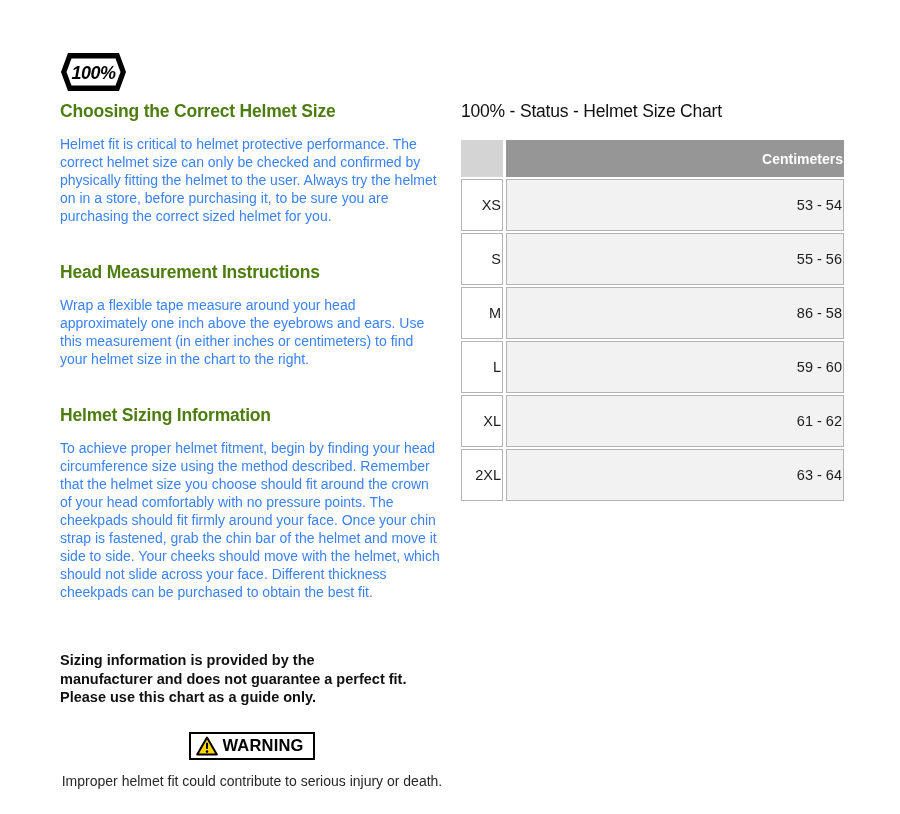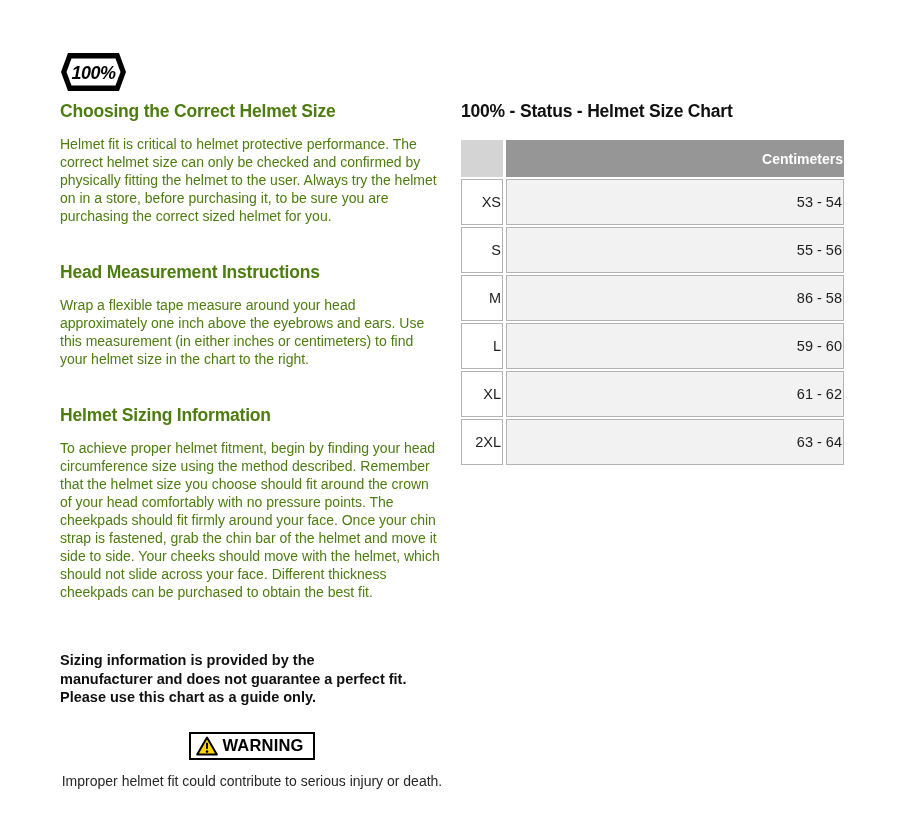--- a/index.html
+++ b/index.html
@@ -12,21 +12,21 @@
     color: #262626;
   }
   .logo { position: absolute; left: 60px; top: 52px; width: 67px; height: 40px; }
 
   .left-col { position: absolute; left: 60px; top: 101px; width: 384px; }
   .section-heading {
     font-size: 17.5px; font-weight: bold; color: #4d7c0f;
     margin: 0 0 13px 0; letter-spacing: -0.2px; line-height: 21px;
   }
   .section-body {
-    font-size: 14px; line-height: 18px; color: #4d7c0f;
+    font-size: 14px; line-height: 18px; color: #3b82f6;
     margin: 0 0 37px 0;
   }
   .section-body.last { margin-bottom: 50px; }
   .disclaimer {
     font-size: 14.5px; font-weight: bold; line-height: 18.5px;
     color: #101010; margin: 0 0 25px 0; width: 350px;
   }
   .warning-row { display: flex; align-items: center; gap: 13px; flex-direction: column; }
   .warning-box {
     border: 2px solid #000;
@@ -35,42 +35,42 @@
     padding: 0 9px 0 5px; gap: 4px;
     background: #fff;
   }
   .warning-label {
     font-size: 16.5px; font-weight: bold; color: #000; letter-spacing: 0.2px;
   }
   .warning-text { font-size: 14px; color: #272727; }
 
   .right-col { position: absolute; left: 461px; top: 101px; width: 389px; }
   .right-heading {
-    font-size: 17.5px; font-weight: bold; color: #101010;
+    font-size: 17.5px; font-weight: normal; color: #101010;
     margin: 0 0 16px 0; letter-spacing: -0.2px; line-height: 21px;
   }
   table.size-chart {
     border-collapse: separate; border-spacing: 3px 2px;
     margin-left: -3px; width: 389px;
   }
   table.size-chart th, table.size-chart td { text-align: right; vertical-align: middle; }
   th.corner-cell { background: #d4d4d4; width: 42px; height: 37px; }
   th.col-header-cell {
     background: #969696; color: #ffffff;
     font-size: 14px; font-weight: bold;
     padding-left: 13px; height: 37px;
   }
   td.size-cell {
     background: #ffffff; border: 1px solid #b3b3b3;
     width: 42px; height: 41px; padding-left: 8px;
     font-size: 14.5px; color: #1d1d1d;
   }
   td.cm-cell {
     background: #f2f2f2; border: 1px solid #b3b3b3;
-    height: 46px; padding-left: 13px;
+    height: 52px; padding-left: 13px;
     font-size: 14.5px; color: #1d1d1d;
   }
 </style>
 </head>
 <body>
 
 <div class="logo">
   <svg width="67" height="40" viewBox="0 0 67 40">
     <polygon points="8,1 59,1 66,20 59,39 8,39 1,20" fill="#000000"></polygon>
     <polygon points="11.5,6.5 55.5,6.5 60.5,20 55.5,33.5 11.5,33.5 6.5,20" fill="#ffffff"></polygon>

